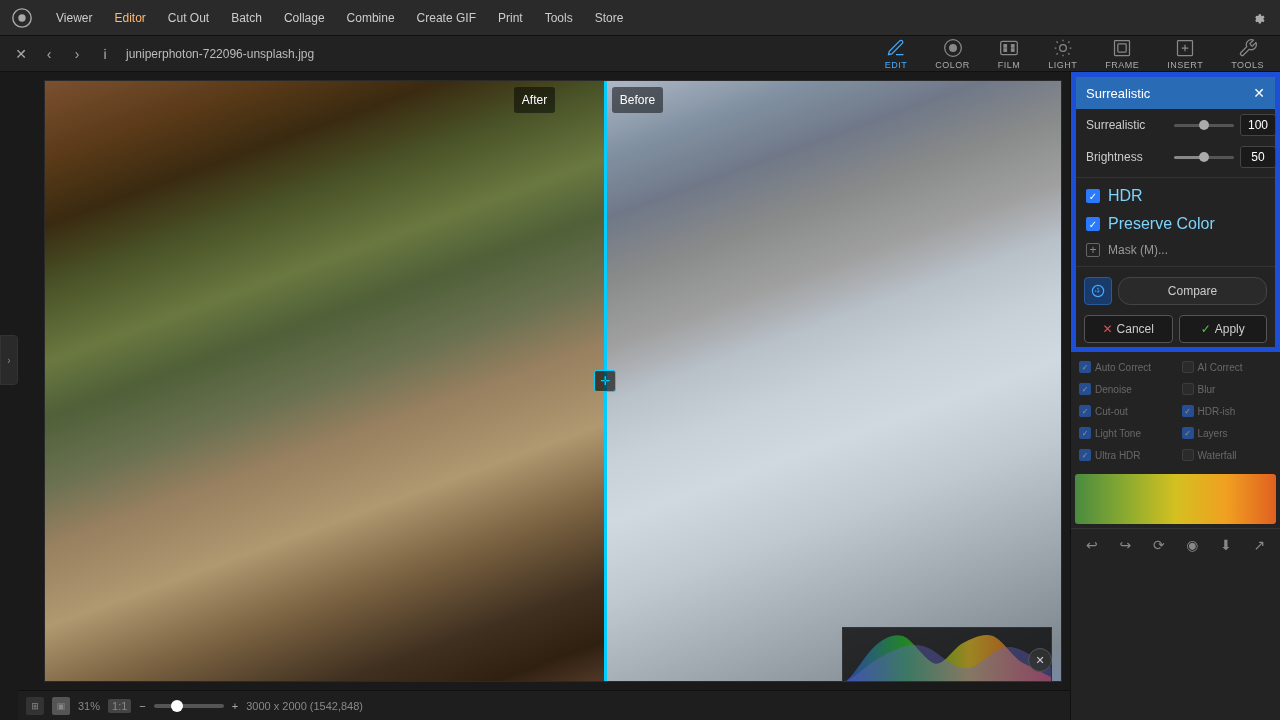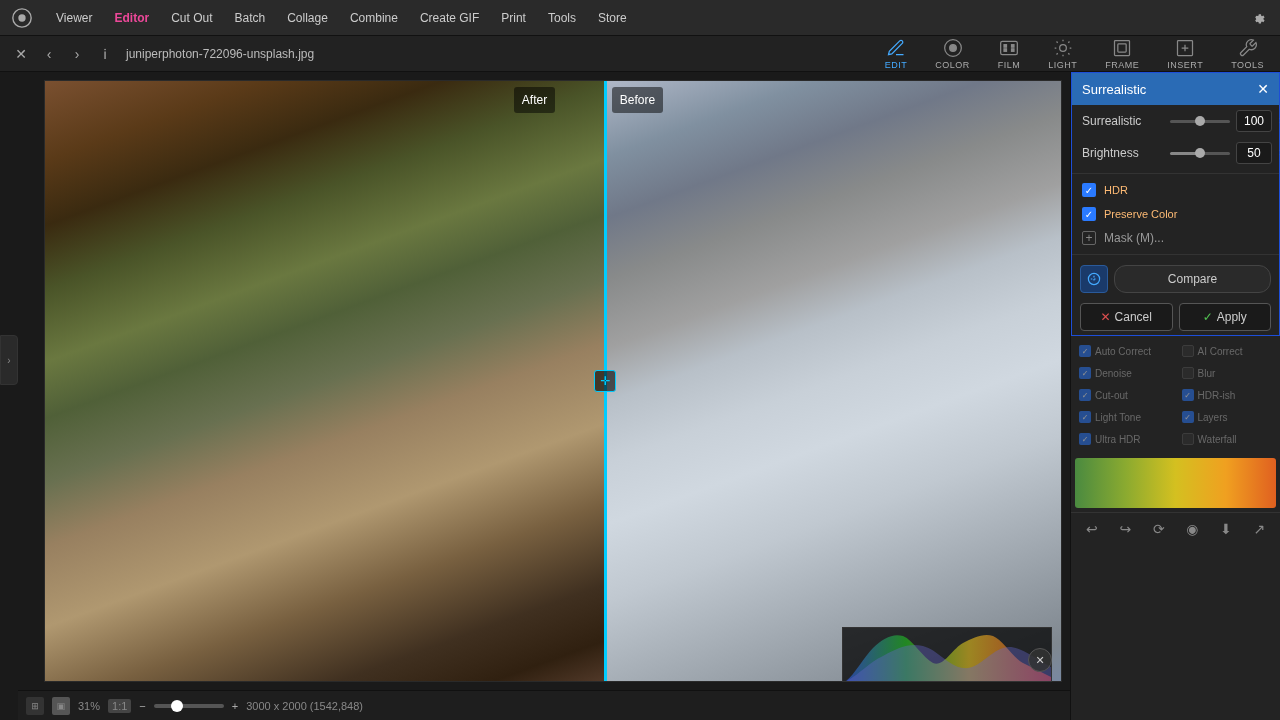--- a/index.html
+++ b/index.html
@@ -5,21 +5,21 @@
     * { box-sizing: border-box; margin: 0; padding: 0; }
     body { background: #1a1a1a; font-family: -apple-system, BlinkMacSystemFont, 'Segoe UI', sans-serif; color: #ccc; width: 1280px; height: 720px; overflow: hidden; position: relative; }
 
     
     #top-menubar {
       display: flex; align-items: center; height: 36px; background: #2a2a2a; border-bottom: 1px solid #111; padding: 0 8px; gap: 2px;
     }
     .menu-logo { width: 28px; height: 28px; display: flex; align-items: center; justify-content: center; margin-right: 8px; }
     .menu-logo svg { width: 22px; height: 22px; }
     .menu-item { padding: 4px 10px; font-size: 12px; color: #ccc; cursor: pointer; border-radius: 3px; }
-    .menu-item.active { color: #ec4899; font-weight: 700; }
+    .menu-item.active { color: #fdba74; font-weight: 400; }
     .menu-settings { margin-left: auto; width: 28px; height: 28px; display: flex; align-items: center; justify-content: center; cursor: pointer; }
 
     
     #secondary-bar {
       display: flex; align-items: center; height: 36px; background: #222; border-bottom: 1px solid #111; padding: 0 10px; gap: 6px;
     }
     .sec-btn { width: 22px; height: 22px; display: flex; align-items: center; justify-content: center; cursor: pointer; color: #aaa; font-size: 14px; }
     .filename { font-size: 12px; color: #bbb; margin-left: 4px; }
     .icon-tool { display: flex; flex-direction: column; align-items: center; gap: 2px; cursor: pointer; padding: 4px 6px; border-radius: 4px; }
     .icon-tool.active { color: #fff; }
@@ -66,42 +66,42 @@
     .zoom-slider { -webkit-appearance: none; width: 80px; height: 4px; background: #555; border-radius: 2px; outline: none; }
     .zoom-slider::-webkit-slider-thumb { -webkit-appearance: none; width: 12px; height: 12px; background: #fff; border-radius: 50%; cursor: pointer; }
 
     
     #right-panel {
       position: absolute; right: 0; top: 0; width: 210px; bottom: 0; background: #232323; border-left: 1px solid #111; overflow-y: auto; overflow-x: hidden;
     }
 
     
     #surrealistic-panel {
-      background: #232323; border: 1px solid #1d4ed8;
+      background: #232323; border: 5px solid #1d4ed8;
     }
     .panel-header {
       background: #2a6bb5; display: flex; align-items: center; justify-content: space-between; padding: 6px 10px; height: 32px;
     }
     .panel-title { font-size: 13px; color: #fff; font-weight: 500; }
     .panel-close { color: #fff; cursor: pointer; font-size: 14px; }
 
     .panel-row { display: flex; align-items: center; padding: 5px 10px; gap: 8px; font-size: 12px; color: #ccc; }
     .panel-label { flex: 0 0 80px; font-size: 12px; }
     .panel-slider-wrap { flex: 1; display: flex; align-items: center; gap: 6px; }
     .panel-slider { -webkit-appearance: none; width: 70px; height: 3px; background: #555; border-radius: 2px; outline: none; }
     .panel-slider::-webkit-slider-thumb { -webkit-appearance: none; width: 10px; height: 10px; background: #aaa; border-radius: 50%; cursor: pointer; }
     .panel-value { width: 36px; height: 22px; background: #1a1a1a; border: 1px solid #444; border-radius: 3px; text-align: center; font-size: 12px; color: #fff; display: flex; align-items: center; justify-content: center; }
     .spin-btns { display: flex; flex-direction: column; }
     .spin-btn { font-size: 8px; color: #888; cursor: pointer; line-height: 1; }
 
     
     .cb-row { display: flex; align-items: center; padding: 5px 10px; gap: 8px; font-size: 12px; color: #ccc; }
     .cb-box { width: 14px; height: 14px; background: #2a7aff; border: none; border-radius: 2px; display: flex; align-items: center; justify-content: center; flex-shrink: 0; cursor: pointer; }
     .cb-check { color: #fff; font-size: 10px; }
-    .cb-label { font-size: 11px; color: #fdba74; }
+    .cb-label { font-size: 16px; color: #7dd3fc; }
 
     
     .mask-row { display: flex; align-items: center; padding: 5px 10px; gap: 8px; font-size: 12px; color: #888; }
     .mask-plus { width: 14px; height: 14px; border: 1px solid #666; border-radius: 2px; display: flex; align-items: center; justify-content: center; font-size: 12px; color: #888; cursor: pointer; }
 
     
     .panel-divider { height: 1px; background: #333; margin: 4px 0; }
 
     
     .compare-row { display: flex; align-items: center; padding: 6px 8px; gap: 6px; }

